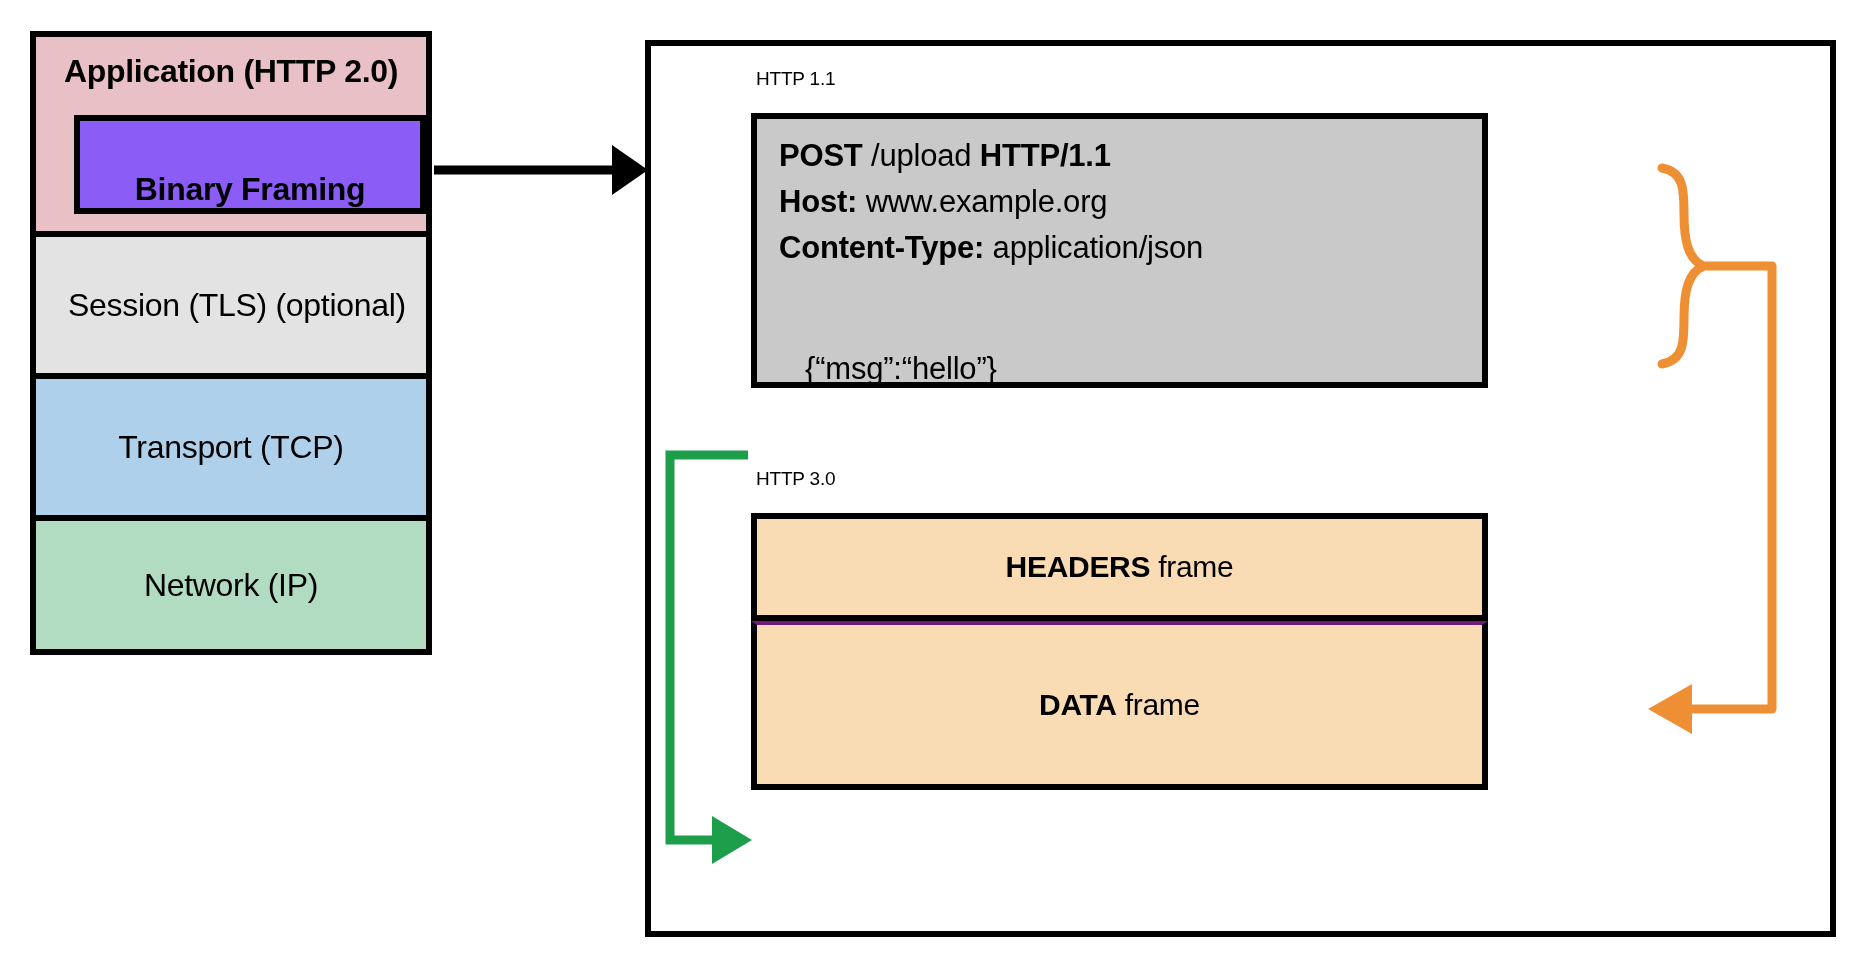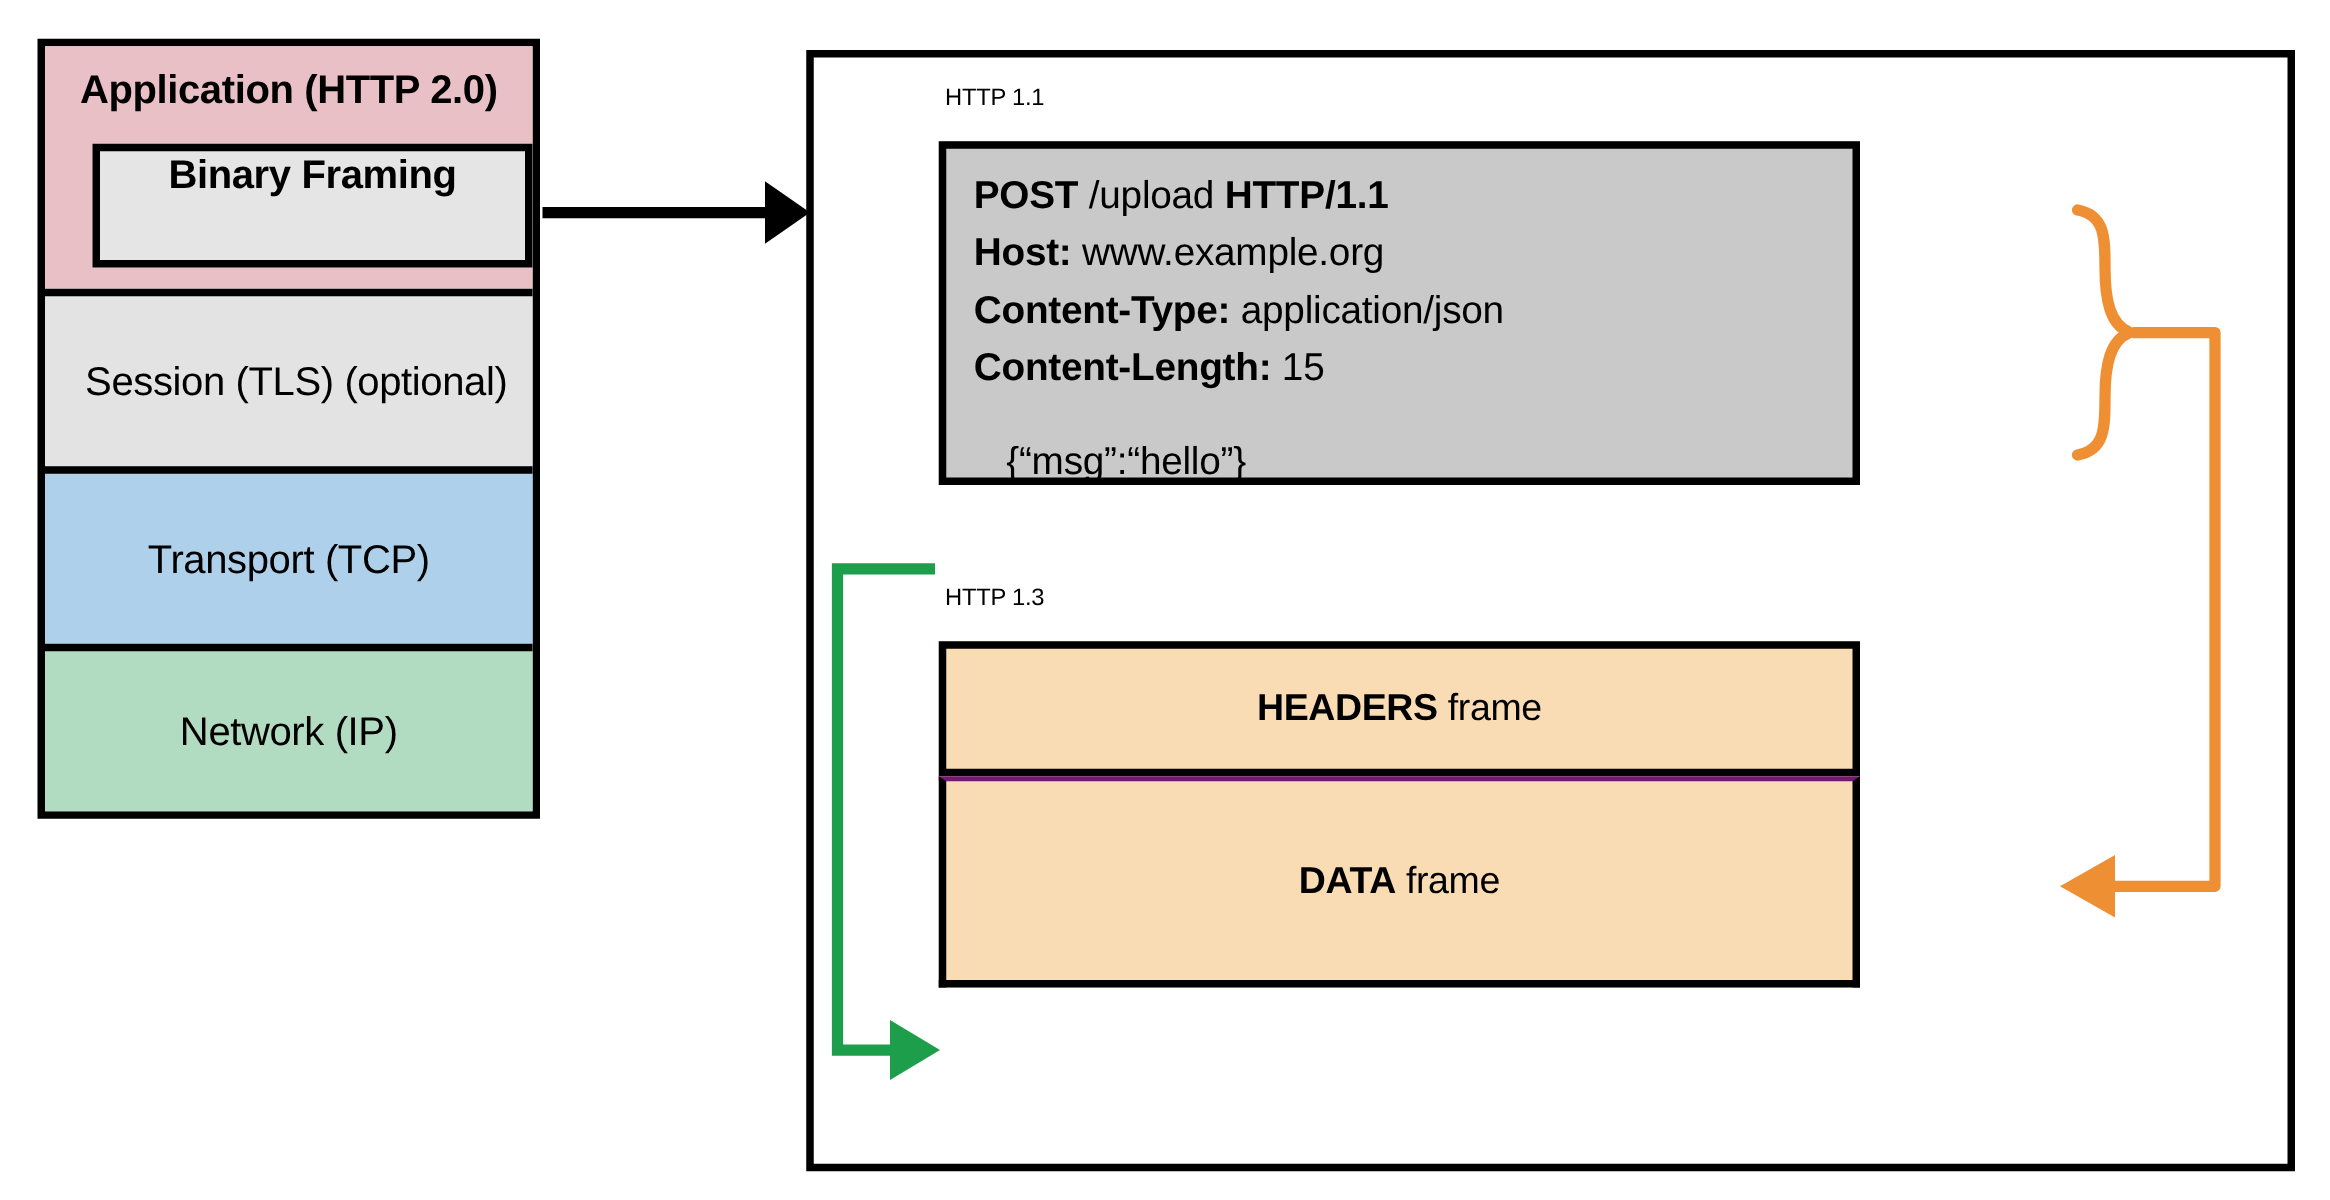--- a/index.html
+++ b/index.html
@@ -55,25 +55,25 @@
     font-weight: bold;
     font-size: 32px;
     letter-spacing: -0.3px;
   }
   .binary-framing {
     position: absolute;
     left: 38px;
     top: 78px;
     width: 352px;
     height: 99px;
-    background: #e5e5e5;
+    background: #8b5cf6;
     border: 6px solid #000;
     box-sizing: border-box;
     display: flex;
-    align-items: flex-start;
+    align-items: flex-end;
     justify-content: center;
     font-weight: bold;
     font-size: 32px;
     letter-spacing: -0.3px;
   }
   .layer-session {
     top: 194px;
     height: 142px;
     background: #e3e3e3;
     border-top: 6px solid #000;
@@ -208,26 +208,25 @@
 
   <div class="panel">
 
     <div class="section-caption caption-http11">HTTP 1.1</div>
 
     <div class="msg-box">
       <div class="msg-lines">
         <div><span class="b">POST</span> <span>/upload</span> <span class="b">HTTP/1.1</span></div>
         <div><span class="b">Host:</span> <span>www.example.org</span></div>
         <div><span class="b">Content-Type:</span> <span>application/json</span></div>
-        <div><span class="b">Content-Length:</span> <span>15</span></div>
       </div>
       <div class="msg-body">{“msg”:“hello”}</div>
     </div>
 
-    <div class="section-caption caption-http20">HTTP 1.3</div>
+    <div class="section-caption caption-http20">HTTP 3.0</div>
 
     <div class="frame-box frame-headers">
       <span><span class="fb">HEADERS</span><span class="fn"> frame</span></span>
     </div>
 
     <div class="frame-box frame-data">
       <span><span class="fb">DATA</span><span class="fn"> frame</span></span>
     </div>
 
   </div>

